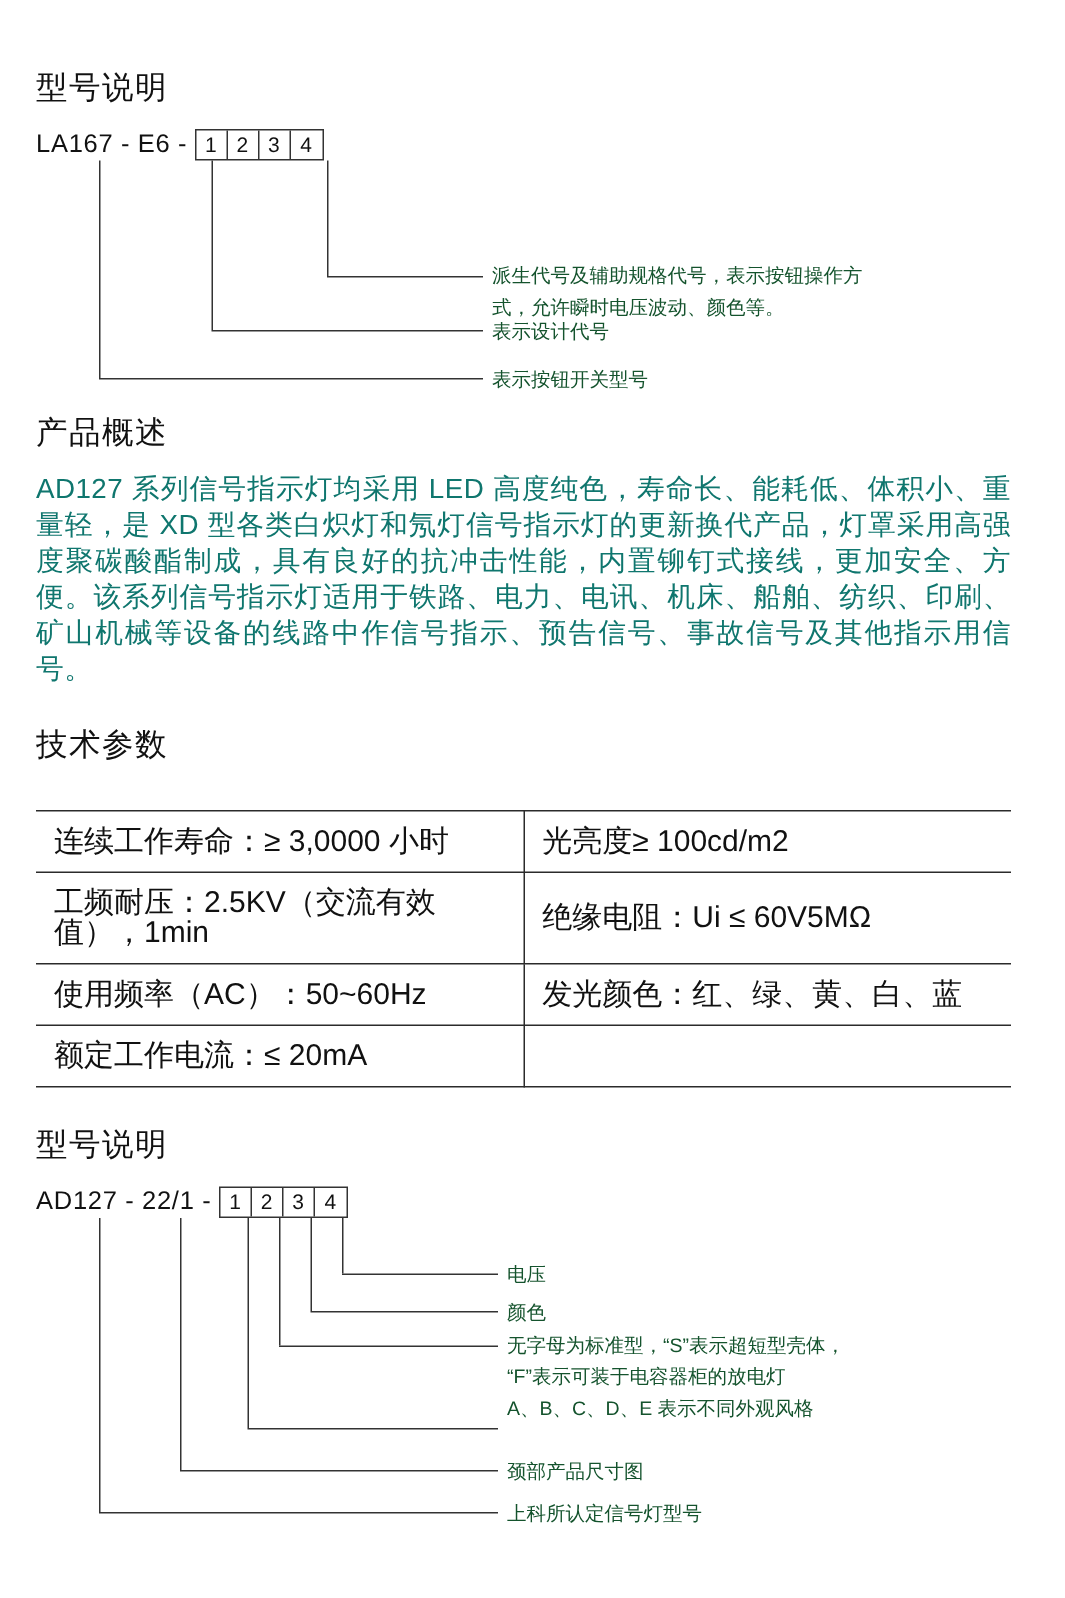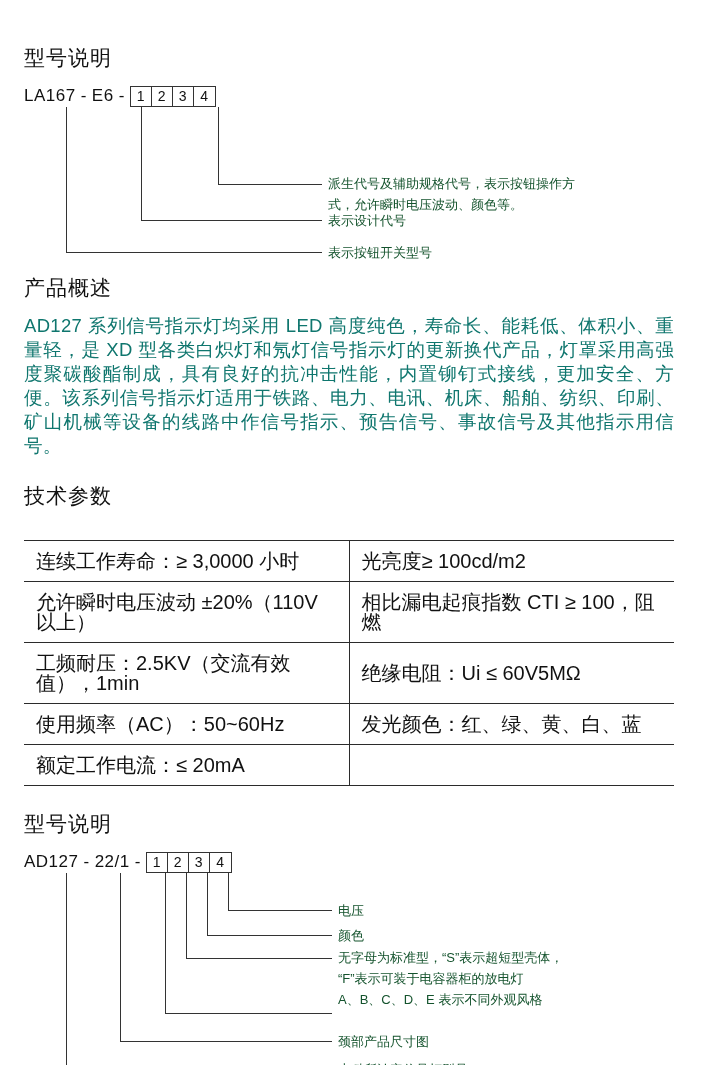--- a/index.html
+++ b/index.html
@@ -167,24 +167,20 @@
 
   <h2 class="sec-heading tight">技术参数</h2>
 
   <table class="spec">
     <tbody>
       <tr>
         <td>连续工作寿命：≥ 3,0000 小时</td>
         <td>光亮度≥ 100cd/m2</td>
       </tr>
       <tr>
-        <td>允许瞬时电压波动 ±20%（110V 以上）</td>
-        <td>相比漏电起痕指数 CTI ≥ 100，阻燃</td>
-      </tr>
-      <tr>
         <td>工频耐压：2.5KV（交流有效值），1min</td>
         <td>绝缘电阻：Ui ≤ 60V5MΩ</td>
       </tr>
       <tr>
         <td>使用频率（AC）：50~60Hz</td>
         <td>发光颜色：红、绿、黄、白、蓝</td>
       </tr>
       <tr>
         <td>额定工作电流：≤ 20mA</td>
         <td></td>

